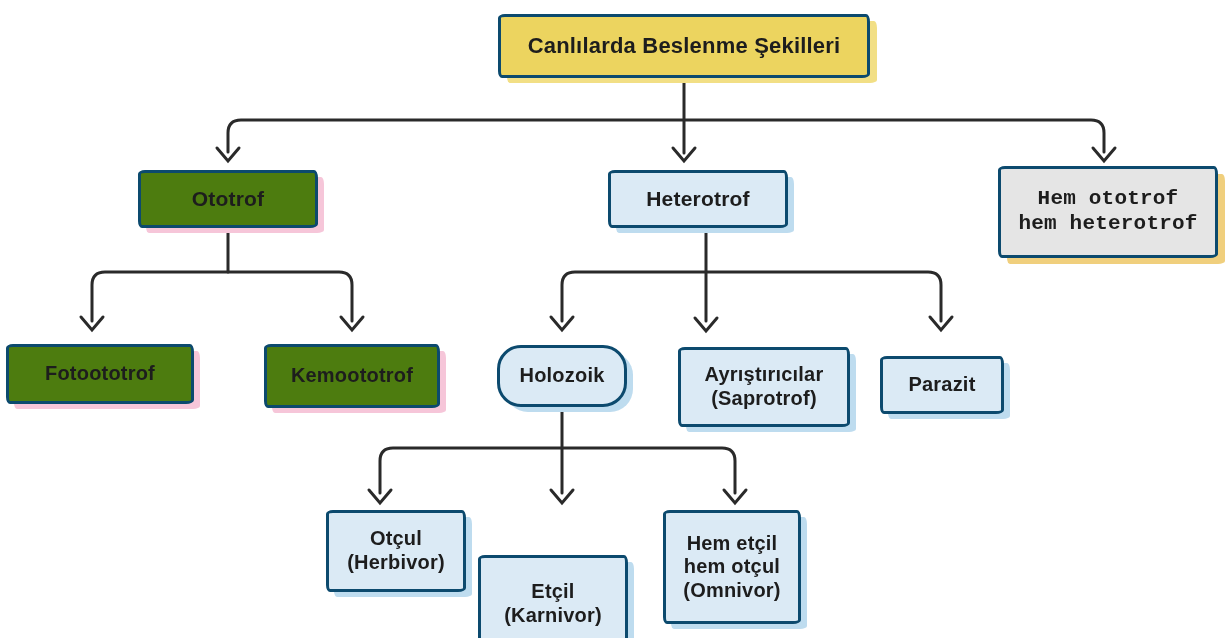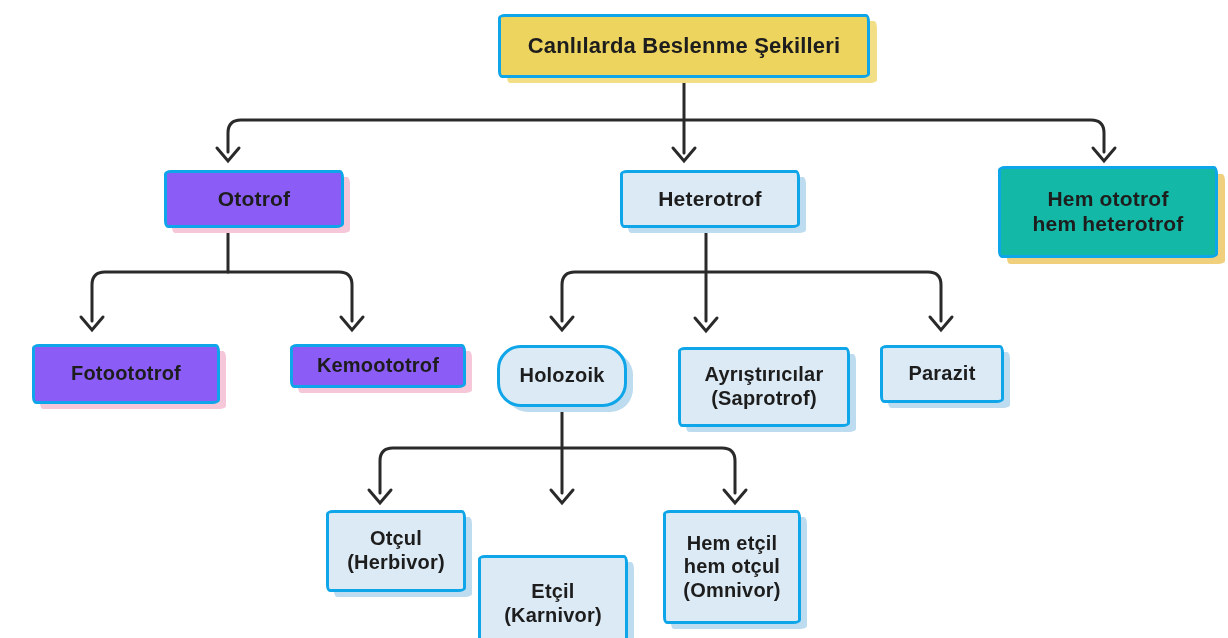--- a/index.html
+++ b/index.html
@@ -21,40 +21,40 @@
     position: absolute;
     left: 0; top: 0;
     width: 1228px;
     height: 638px;
     z-index: 1;
   }
   .node {
     position: absolute;
     z-index: 2;
     box-sizing: border-box;
-    border: 3px solid #0ea5e9;
+    border: 3px solid #0c4a6e;
     display: flex;
     align-items: center;
     justify-content: center;
     text-align: center;
     font-weight: bold;
     color: #1d1d1d;
     letter-spacing: 0.2px;
   }
   .node .label {
     white-space: pre-line;
     line-height: 1.18;
     padding: 2px 6px;
   }
   
   .node { border-radius: 7px 4px 8px 4px / 4px 8px 4px 7px; }
 
   .fill-yellow { background: #ecd45f; box-shadow: 8px 6px 0 -1px #f2df85; }
-  .fill-cream  { background: #14b8a6; box-shadow: 8px 7px 0 -1px #f0cf7d; }
-  .fill-pink   { background: #8b5cf6; box-shadow: 7px 6px 0 -1px #f6c6d9; margin-left: 26px; }
+  .fill-cream  { background: #e5e5e5; box-shadow: 8px 7px 0 -1px #f0cf7d; font-family: Liberation Mono, monospace; }
+  .fill-pink   { background: #4d7c0f; box-shadow: 7px 6px 0 -1px #f6c6d9; }
   .fill-blue   { background: #dbeaf5; box-shadow: 7px 6px 0 -1px #bedcef; }
 
   .fs-root  { font-size: 22px; }
   .fs-lvl2  { font-size: 21px; }
   .fs-lvl3  { font-size: 20px; }
 </style>
 </head>
 <body>
 
 <div class="canvas">
@@ -86,47 +86,47 @@
   </svg>
 
   <div class="node fill-yellow fs-root" style="left:498px; top:14px; width:372px; height:64px;">
     <span class="label">Canlılarda Beslenme Şekilleri</span>
   </div>
 
   <div class="node fill-pink fs-lvl2" style="left:138px; top:170px; width:180px; height:58px;">
     <span class="label">Ototrof</span>
   </div>
 
-  <div class="node fill-blue fs-lvl2" style="left:608px; top:170px; width:180px; height:58px;margin-left:12px;">
+  <div class="node fill-blue fs-lvl2" style="left:608px; top:170px; width:180px; height:58px;">
     <span class="label">Heterotrof</span>
   </div>
 
   <div class="node fill-cream fs-lvl2" style="left:998px; top:166px; width:220px; height:92px;">
     <span class="label">Hem ototrof
 hem heterotrof</span>
   </div>
 
   <div class="node fill-pink fs-lvl3" style="left:6px; top:344px; width:188px; height:60px;">
     <span class="label">Fotoototrof</span>
   </div>
 
-  <div class="node fill-pink fs-lvl3" style="left:264px; top:344px; width:176px; height:44px;">
+  <div class="node fill-pink fs-lvl3" style="left:264px; top:344px; width:176px; height:64px;">
     <span class="label">Kemoototrof</span>
   </div>
 
   <div class="node fill-blue fs-lvl3" style="left:497px; top:345px; width:130px; height:62px;border-radius:24px;">
     <span class="label">Holozoik</span>
   </div>
 
   <div class="node fill-blue fs-lvl3" style="left:678px; top:347px; width:172px; height:80px;">
     <span class="label">Ayrıştırıcılar
 (Saprotrof)</span>
   </div>
 
-  <div class="node fill-blue fs-lvl3" style="left:880px; top:345px; width:124px; height:58px;">
+  <div class="node fill-blue fs-lvl3" style="left:880px; top:356px; width:124px; height:58px;">
     <span class="label">Parazit</span>
   </div>
 
   <div class="node fill-blue fs-lvl3" style="left:302px; top:510px; width:140px; height:82px;margin-left:24px;">
     <span class="label">Otçul
 (Herbivor)</span>
   </div>
 
   <div class="node fill-blue fs-lvl3" style="left:478px; top:510px; width:150px; height:98px;margin-top:45px;">
     <span class="label">Etçil

